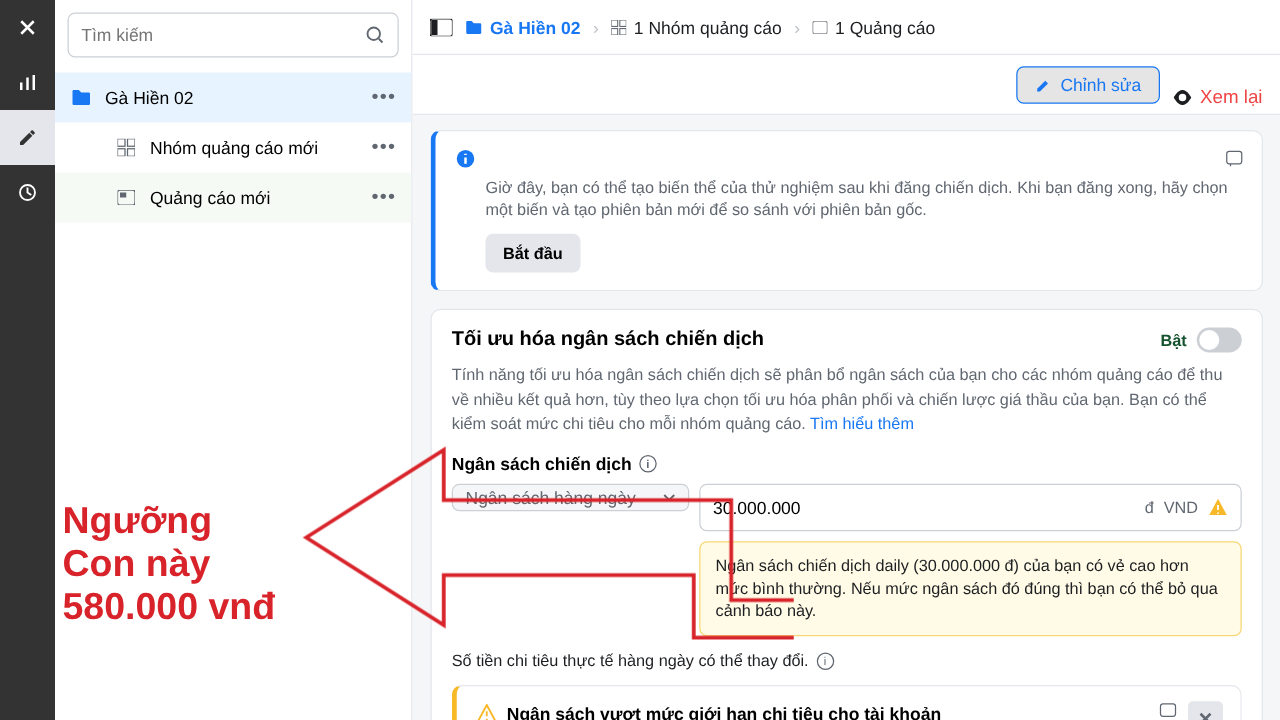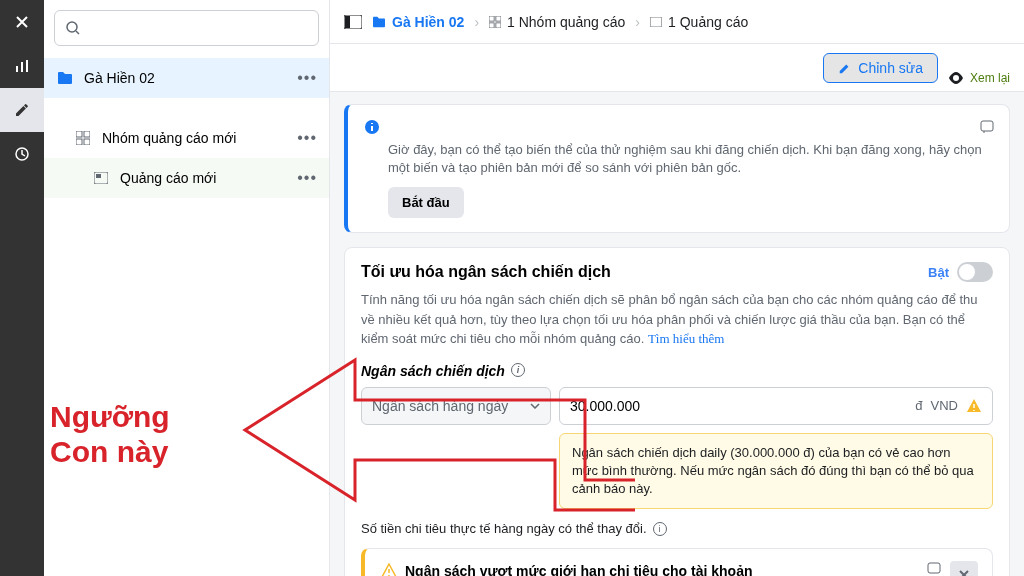--- a/index.html
+++ b/index.html
@@ -10,46 +10,46 @@
 .leftcol { position: absolute; left: 44px; top: 0; width: 286px; height: 576px; background: #fff; border-right: 1px solid #e4e6eb; }
 .search-wrap { padding: 10px; }
 .search-field { display: flex; align-items: center; border: 1px solid #ccd0d5; border-radius: 6px; height: 36px; padding: 0 10px; }
 .search-field input { border: none; outline: none; flex: 1; font-size: 14px; color: #606770; background: transparent; }
 .tree { padding-top: 2px; }
 .tree-row { display: flex; align-items: center; height: 40px; padding: 0 12px; font-size: 14px; cursor: pointer; position: relative; }
 .tree-row.sel { background: #e7f3ff; }
 .tree-row.lt { background: #f5faf5; }
 .tree-row .more { margin-left: auto; color: #606770; font-size: 16px; letter-spacing: 1px; }
 .tree-ico { width: 18px; height: 18px; margin-right: 10px; display: flex; align-items: center; justify-content: center; }
-.indent1 { padding-left: 30px; margin-top: 20px; }
+.indent1 { padding-left: 48px; }
 .indent2 { padding-left: 48px; }
 .main { position: absolute; left: 330px; top: 0; width: 694px; height: 576px; background: #f5f6f7; overflow: hidden; }
 .crumbbar { height: 44px; display: flex; align-items: center; padding: 0 14px; gap: 10px; font-size: 14px; color: #1c1e21; border-bottom: 1px solid #e4e6eb; background: #fff; }
 .crumb { display: flex; align-items: center; gap: 6px; }
 .crumb-link { color: #1877f2; font-weight: 600; display: flex; align-items: center; gap: 6px; }
 .chev { color: #bcc0c4; }
 .actionbar { height: 48px; display: flex; align-items: center; justify-content: flex-end; padding: 0 14px; gap: 10px; background: #fff; border-bottom: 1px solid #e4e6eb; }
 .btn-edit { display: flex; align-items: center; gap: 6px; border: 1px solid #1877f2; color: #1877f2; background: #e5e5e5; padding: 6px 14px; border-radius: 6px; font-size: 14px; font-weight: 400; cursor: pointer; }
-.btn-review { display: flex; align-items: center; gap: 6px; color: #4d7c0f; background: transparent; border: none; font-size: 12px; cursor: pointer; margin-top: 20px; }
+.btn-review { display: flex; align-items: center; gap: 6px; color: #ef4444; background: transparent; border: none; font-size: 15px; cursor: pointer; margin-top: 20px; }
 .content { padding: 12px 14px; height: 484px; overflow-y: auto; }
 .card { background: #fff; border: 1px solid #e4e6eb; border-radius: 8px; padding: 14px 16px; margin-bottom: 14px; }
 .info-card { border-left: 4px solid #1877f2; position: relative; }
 .info-title { font-weight: 600; font-size: 14px; display: flex; align-items: center; gap: 8px; margin-bottom: 6px; }
 .info-body { font-size: 13px; color: #606770; line-height: 1.4; padding-left: 24px; }
 .btn-start { margin-top: 10px; margin-left: 24px; background: #e4e6eb; border: none; padding: 8px 14px; border-radius: 6px; font-size: 13px; font-weight: 600; cursor: pointer; }
 .card .flagbtn { position: absolute; right: 14px; top: 14px; color: #606770; }
 .section-title { font-size: 16px; font-weight: 700; margin-bottom: 4px; display: flex; align-items: center; }
-.toggle-wrap { margin-left: auto; display: flex; align-items: center; gap: 8px; font-size: 13px; color: #3b82f6; }
+.toggle-wrap { margin-left: auto; display: flex; align-items: center; gap: 8px; font-size: 13px; color: #14532d; }
 .toggle { width: 36px; height: 20px; background: #ccd0d5; border-radius: 10px; position: relative; }
 .toggle::after { content: ''; position: absolute; width: 16px; height: 16px; background: #fff; border-radius: 50%; left: 2px; top: 2px; }
 .section-desc { font-size: 13px; color: #606770; line-height: 1.5; margin: 8px 0 14px; }
-.section-desc a { color: #1877f2; text-decoration: none; font-family: Liberation Serif, serif; }
-.sub-label { font-size: 14px; font-weight: 600; margin-bottom: 8px; display: flex; gap: 4px; font-style: italic; }
+.section-desc a { color: #1877f2; text-decoration: none; }
+.sub-label { font-size: 14px; font-weight: 600; margin-bottom: 8px; display: flex; align-items: center; gap: 4px; }
 .budget-row { display: flex; gap: 8px; }
-.select-fake { flex: 0 0 190px; height: 38px; border: 1px solid #ccd0d5; border-radius: 6px; display: flex; align-items: center; padding: 0 10px; color: #606770; font-size: 14px; background: #f5f6f7; justify-content: space-between; }
+.select-fake { flex: 0 0 190px; height: 22px; border: 1px solid #ccd0d5; border-radius: 6px; display: flex; align-items: center; padding: 0 10px; color: #606770; font-size: 14px; background: #f5f6f7; justify-content: space-between; }
 .input-budget { flex: 1; height: 38px; border: 1px solid #ccd0d5; border-radius: 6px; display: flex; align-items: center; padding: 0 10px; font-size: 14px; position: relative; }
 .input-budget input { border: none; outline: none; flex: 1; font-size: 14px; }
 .input-budget .suffix { color: #606770; font-size: 13px; margin-right: 8px; }
 .warnbox { margin-top: 8px; background: #fffbe6; border: 1px solid #f7d774; border-radius: 6px; padding: 10px 12px; font-size: 13px; color: #1c1e21; line-height: 1.4; }
 .note-line { font-size: 13px; color: #1c1e21; margin: 12px 0; display: flex; align-items: center; gap: 4px; }
 .warn-card { border-left: 4px solid #f7b928; position: relative; }
 .warn-title { font-weight: 600; font-size: 14px; display: flex; align-items: center; gap: 8px; }
 .warn-actions { position: absolute; right: 14px; top: 12px; display: flex; gap: 8px; }
 .warn-close { width: 28px; height: 28px; background: #e4e6eb; border-radius: 4px; display: flex; align-items: center; justify-content: center; cursor: pointer; }
 .annotation { position: absolute; left: 50px; top: 400px; color: #d8232a; font-size: 30px; font-weight: 700; line-height: 1.15; z-index: 50; pointer-events: none; }
@@ -79,20 +79,21 @@
       <svg width="16" height="16" viewBox="0 0 16 16">
         <circle cx="8" cy="8" r="6" stroke="#fff" stroke-width="1.5" fill="none"></circle>
         <path d="M8 4v4l3 2" stroke="#fff" stroke-width="1.5" fill="none"></path>
       </svg>
     </div>
 </div>
 
 <div class="leftcol">
   <div class="search-wrap">
     <div class="search-field">
+      <input placeholder="Tìm kiếm" style="">
       <svg width="16" height="16" viewBox="0 0 16 16">
           <circle cx="7" cy="7" r="5" stroke="#606770" stroke-width="1.5" fill="none"></circle>
           <path d="M11 11l3 3" stroke="#606770" stroke-width="1.5"></path>
         </svg>
     </div>
   </div>
   <div class="tree">
     <div class="tree-row sel">
       <span class="tree-ico">
           <svg width="16" height="14" viewBox="0 0 16 14">
@@ -254,13 +255,14 @@
   </div>
 </div>
 
 <svg class="arrow-svg" width="400" height="190">
   <polygon points="10,80 120,10 120,50 350,50 350,130 450,130 450,160 320,160 320,110 120,110 120,150" fill="none" stroke="#d8232a" stroke-width="3"></polygon>
 </svg>
 
 <div class="annotation">
   <div>Ngưỡng</div>
   <div>Con này</div>
+  <div>580.000 vnđ</div>
 </div>
 
 </body></html>

